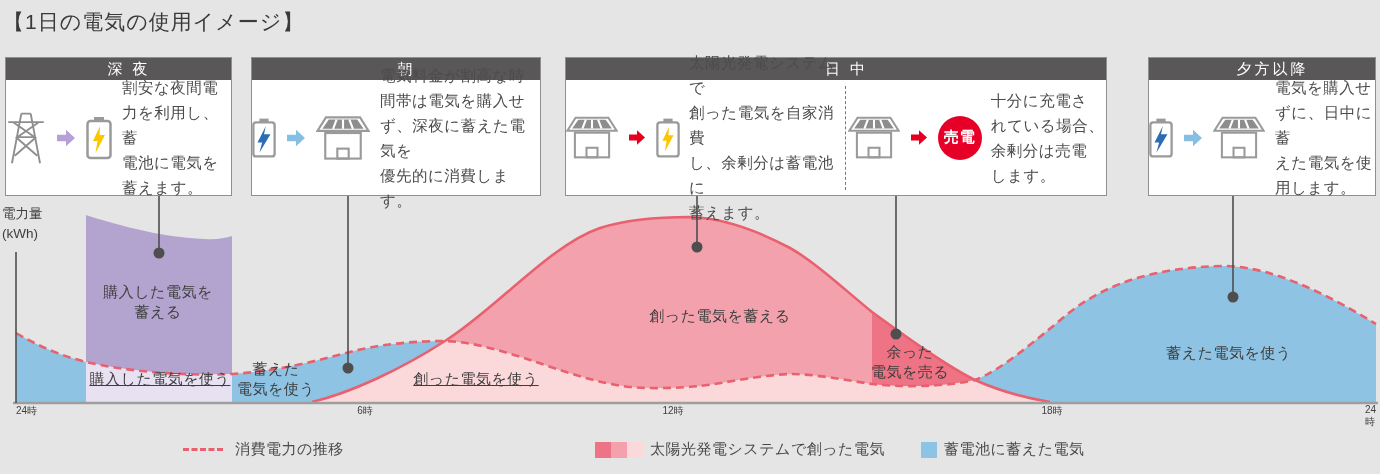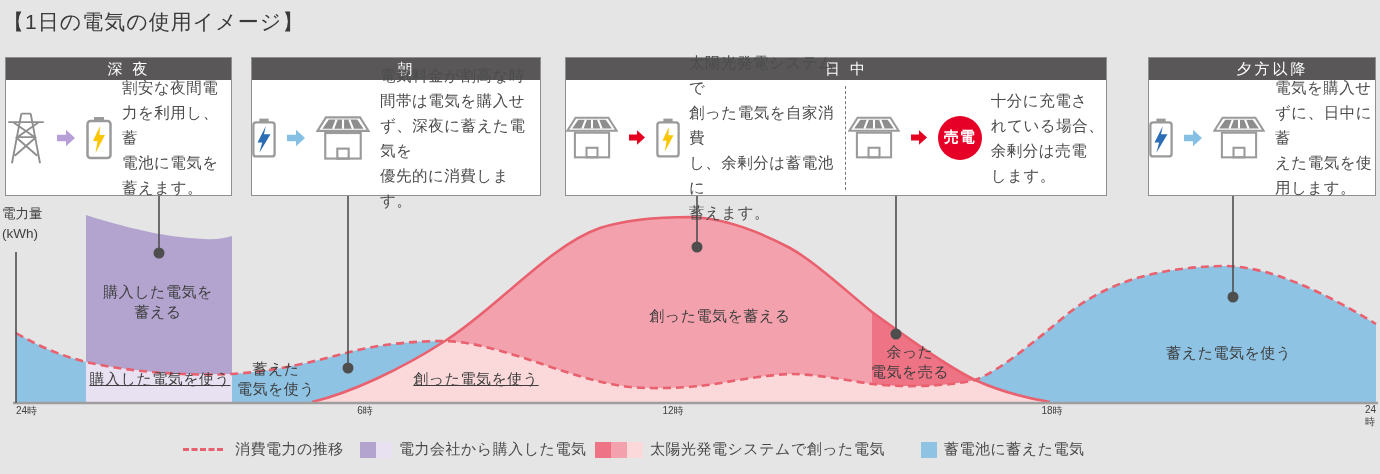--- a/index.html
+++ b/index.html
@@ -236,27 +236,20 @@
   <div class="tick" style="left:1376px;transform:translateX(-100%);">24時</div>
 
   <div class="litem" style="left:30px;margin-top:37px;">
     <span class="sw-line"></span>
     <span class="lbl">創った電気の推移</span>
   </div>
   <div class="litem" style="left:183px;gap:12px;">
     <span class="sw-dash"></span>
     <span class="lbl">消費電力の推移</span>
   </div>
-  <div class="litem" style="left:360px;">
-    <span class="cells">
-        <span class="cell" style="background:var(--area-purple,#b2a4cf);"></span>
-        <span class="cell" style="background:var(--area-purple-light,#e7e1f1);"></span>
-      </span>
-    <span class="lbl">電力会社から購入した電気</span>
-  </div>
   <div class="litem" style="left:595px;">
     <span class="cells">
         <span class="cell" style="background:var(--area-red-dark,#ee7384);"></span>
         <span class="cell" style="background:var(--area-pink,#f3a2ad);"></span>
         <span class="cell" style="background:var(--area-pink-light,#fbd9da);"></span>
       </span>
     <span class="lbl">太陽光発電システムで創った電気</span>
   </div>
   <div class="litem" style="left:921px;">
     <span class="cell" style="background:var(--area-blue,#8ec3e4);"></span>

